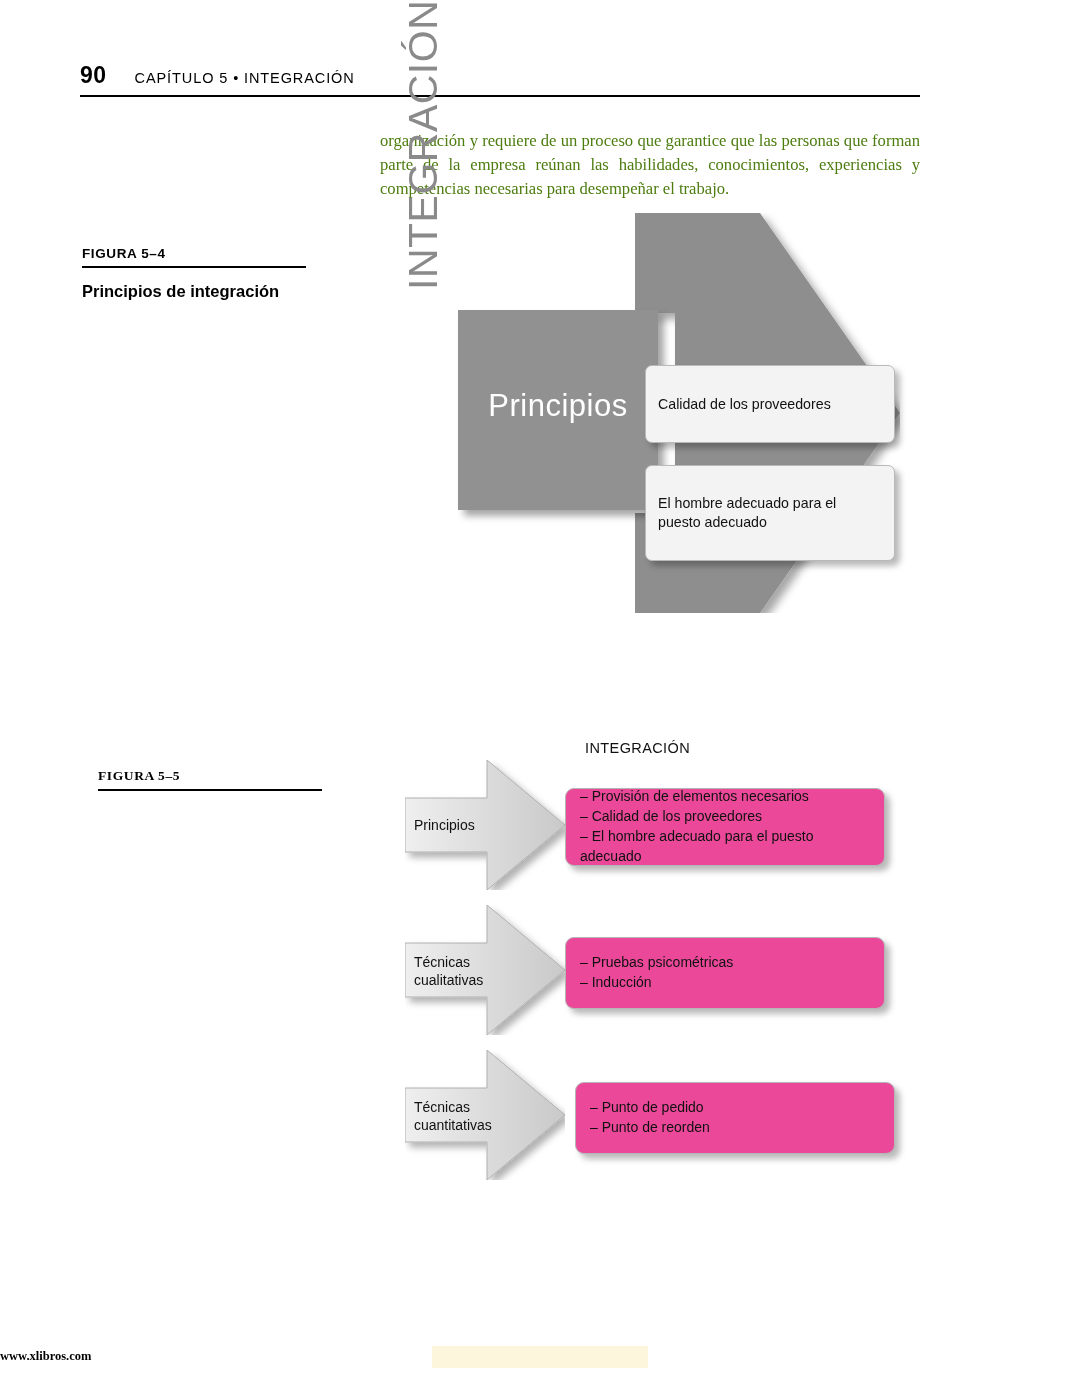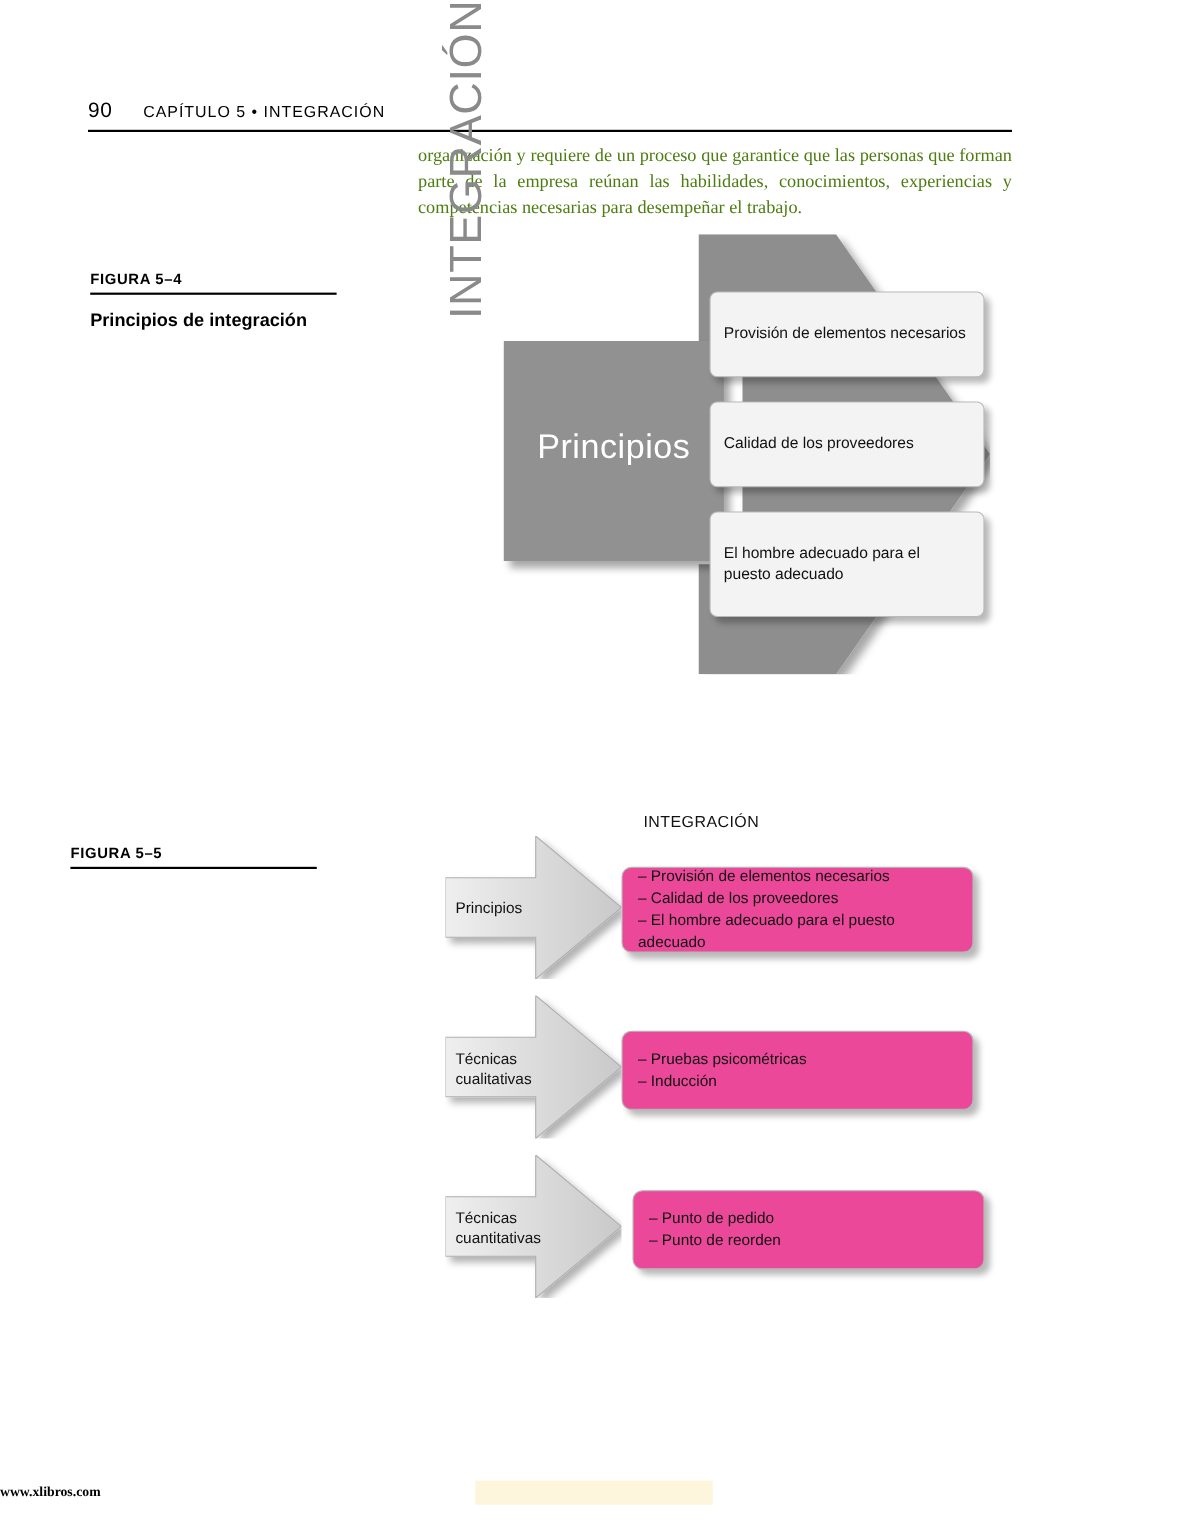--- a/index.html
+++ b/index.html
@@ -21,24 +21,23 @@
     position: absolute;
     left: 80px;
     top: 62px;
     width: 840px;
     border-bottom: 2px solid #000;
     padding-bottom: 6px;
     display: flex;
     align-items: baseline;
   }
   .page-number {
-    font-weight: normal;
-    font-size: 19px;
+    font-weight: bold;
+    font-size: 23px;
     letter-spacing: 0.5px;
-    margin-top: 28px;
   }
   .chapter-label {
     margin-left: 28px;
     font-size: 14.5px;
     letter-spacing: 0.9px;
     font-weight: normal;
   }
 
   
   .body-paragraph {
@@ -68,21 +67,21 @@
     display: block;
   }
   .fig-caption .fig-title {
     font-weight: bold;
     font-size: 16.5px;
     line-height: 1.35;
     margin-top: 12px;
     display: block;
   }
   #fig4-caption { left: 82px; top: 218px; }
-  #fig5-caption { left: 64px; top: 740px; }
+  #fig5-caption { left: 98px; top: 740px; font-family: Liberation Serif, serif; }
 
   
   #figure54 {
     position: absolute;
     left: 390px;
     top: 205px;
     width: 540px;
     height: 420px;
   }
   .integracion-vertical {
@@ -255,23 +254,20 @@
         <feDropShadow dx="6" dy="6" stdDeviation="4" flood-color="#000" flood-opacity="0.35"></feDropShadow>
       </filter>
     </defs>
     <polygon points="0,0 125,0 265,200 125,400 0,400 0,300 40,300 40,100 0,100" fill="#8e8e8e" filter="url(#sh54)"></polygon>
   </svg>
 
   <div class="principios-box">
     <div class="label">Principios</div>
   </div>
 
-  <div class="callout" id="callout1">
-    <div class="ctext">Provisión de elementos necesarios</div>
-  </div>
   <div class="callout" id="callout2">
     <div class="ctext">Calidad de los proveedores</div>
   </div>
   <div class="callout" id="callout3">
     <div class="ctext">El hombre adecuado para el puesto adecuado</div>
   </div>
 </div>
 
 <div class="fig-caption" id="fig5-caption">
   <span class="fig-num">FIGURA 5–5</span>

